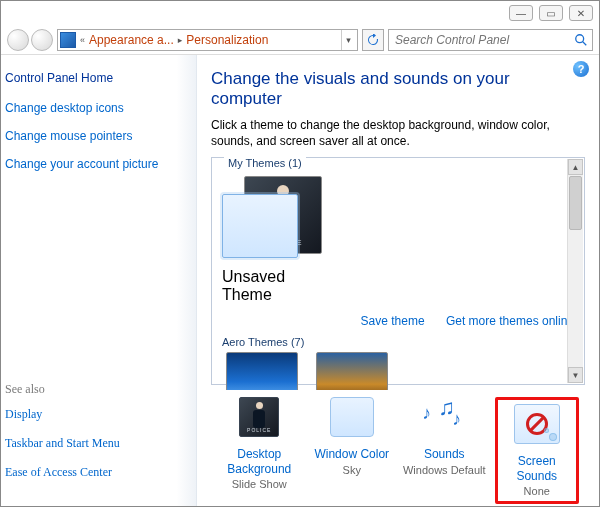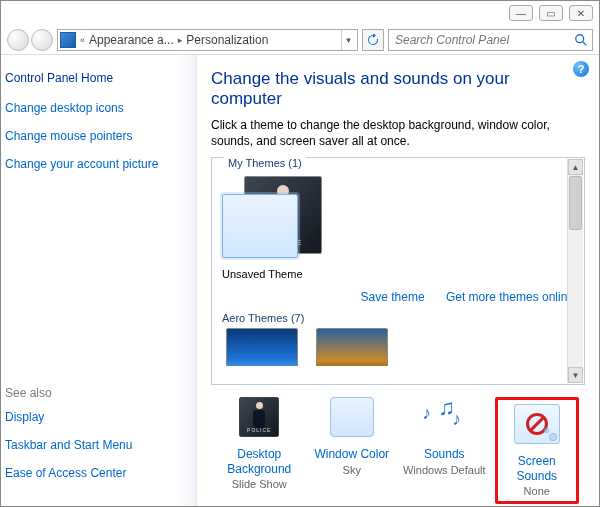--- a/index.html
+++ b/index.html
@@ -6,48 +6,48 @@
   body { margin:0; font-family: "Segoe UI", Tahoma, sans-serif; font-size:12px; background:#fff; color:#000; }
   .window { width:600px; height:507px; border:1px solid #888; position:relative; background:#fff; overflow:hidden; }
   .titlebar { height:24px; display:flex; justify-content:flex-end; align-items:center; padding:0 6px; gap:6px; }
   .winbtn { width:24px; height:16px; border:1px solid #aaa; border-radius:3px; background:#f5f5f5; display:flex; align-items:center; justify-content:center; font-size:10px; color:#555; cursor:default; }
   .addrbar { height:30px; display:flex; align-items:center; padding:2px 6px; gap:4px; border-bottom:1px solid #ddd; }
   .navbtn { width:22px; height:22px; border:1px solid #bbb; border-radius:50%; background:radial-gradient(circle at 30% 30%,#fff,#d8d8d8); }
   .navpair { display:flex; gap:2px; }
   .addrfield { flex:1; height:22px; border:1px solid #aaa; background:#fff; display:flex; align-items:center; padding:0 2px; gap:4px; overflow:hidden; }
   .cp-icon { width:16px; height:16px; background:linear-gradient(135deg,#3a8de0,#1c5aa8); border:1px solid #1c5aa8; }
   .chev { color:#555; font-size:9px; }
-  .crumb { white-space:nowrap; color:#404040; }
+  .crumb { white-space:nowrap; color:#c2410c; }
   .dd { width:14px; height:20px; border-left:1px solid #ccc; display:flex; align-items:center; justify-content:center; color:#555; font-size:9px; margin-left:auto; }
   .refresh { width:22px; height:22px; border:1px solid #aaa; background:#f5f5f5; display:flex; align-items:center; justify-content:center; }
   .searchbox { width:205px; height:22px; border:1px solid #aaa; display:flex; align-items:center; padding:0 4px; justify-content:space-between; }
   .searchbox input { border:none; outline:none; font-size:12px; font-style:italic; color:#15803d; width:170px; background:transparent; }
   .mag { width:14px; height:14px; }
   .body { display:flex; height:calc(100% - 54px); }
   .sidebar { width:196px; background:linear-gradient(to right,#fff 0%,#fff 90%,#eef2f7 100%); border-right:1px solid #e2e8ef; padding:16px 12px 12px 4px; display:flex; flex-direction:column; }
   .sidebar .home { color:#003399; font-size:12px; margin-bottom:16px; }
   .sidebar a.link { color:#0066cc; text-decoration:none; display:block; margin-bottom:14px; font-size:12px; }
-  .see-also { margin-top:auto; }
+  .see-also { margin-top:auto;font-family:Liberation Serif, serif; }
   .see-also .hdr { color:#7a7a7a; font-size:12px; margin-bottom:10px; }
   .content { flex:1; position:relative; padding:14px 14px 8px 14px; overflow:hidden; }
   .helpbtn { position:absolute; top:6px; right:10px; width:16px; height:16px; border-radius:50%; background:radial-gradient(circle at 30% 30%,#6ec1ff,#1b6fd1); color:#fff; font-size:11px; display:flex; align-items:center; justify-content:center; font-weight:bold; }
   h1 { color:#003399; font-weight:normal; font-size:17px; margin:0 0 8px 0; }
   .desc { font-size:12px; color:#000; margin-bottom:8px; line-height:1.35; }
   .themesbox { border:1px solid #bfcadb; height:228px; position:relative; background:#fff; }
   .group-label { position:absolute; top:-1px; left:12px; background:#fff; padding:0 4px; color:#1a3e6e; font-size:11px; }
   .mythemes-area { padding:18px 10px 6px 10px; }
   .theme-tile { width:110px; }
   .thumbwrap { position:relative; width:104px; height:88px; }
   .thumb-back { position:absolute; left:22px; top:0; width:78px; height:78px; background:linear-gradient(135deg,#3d4752,#141820); border:1px solid #888; border-radius:2px; overflow:hidden; }
   .thumb-back::after { content:"POLICE"; position:absolute; bottom:6px; left:0; right:0; text-align:center; font-size:8px; letter-spacing:2px; color:#cfd7df; }
   .figure { position:absolute; left:50%; top:8px; transform:translateX(-50%); width:24px; height:54px; }
   .figure .head { width:12px; height:12px; background:#e8d5c0; border-radius:50%; margin:0 auto; }
   .figure .torso { width:20px; height:32px; background:#0b1624; margin:2px auto 0; border-radius:4px 4px 2px 2px; }
   .thumb-front { position:absolute; left:0; top:18px; width:76px; height:64px; border:1px solid #7fb2e6; background:linear-gradient(#e8f3ff,#cfe6ff); border-radius:2px; box-shadow:0 0 0 2px rgba(160,200,240,.35); }
-  .tile-label { margin-top:4px; font-size:11px; color:#000; }
+  .tile-label { margin-top:4px; font-size:16px; color:#000; }
   .theme-actions { text-align:right; padding:4px 10px 6px 0; }
   .theme-actions a { color:#0066cc; text-decoration:none; font-size:12px; margin-left:18px; }
   .aero-label { color:#1a3e6e; font-size:11px; padding:2px 0 4px 10px; }
   .aero-row { display:flex; gap:18px; padding-left:14px; height:38px; overflow:hidden; }
   .aero-thumb { width:72px; height:54px; border:1px solid #888; border-radius:2px; }
   .aero1 { background:linear-gradient(180deg,#0a3a7a 0%,#1b6fd1 55%,#79c2ff 100%); }
   .aero2 { background:linear-gradient(180deg,#2b61a0 0%,#c98a2a 60%,#4a2d10 100%); }
   .scrollbar { position:absolute; right:1px; top:1px; bottom:1px; width:16px; background:#f0f0f0; border-left:1px solid #ddd; }
   .sb-btn { height:16px; background:#e4e4e4; border:1px solid #c4c4c4; display:flex; align-items:center; justify-content:center; font-size:8px; color:#555; }
   .sb-thumb { position:absolute; top:17px; left:1px; right:1px; height:54px; background:#d0d0d0; border:1px solid #b8b8b8; border-radius:2px; }

